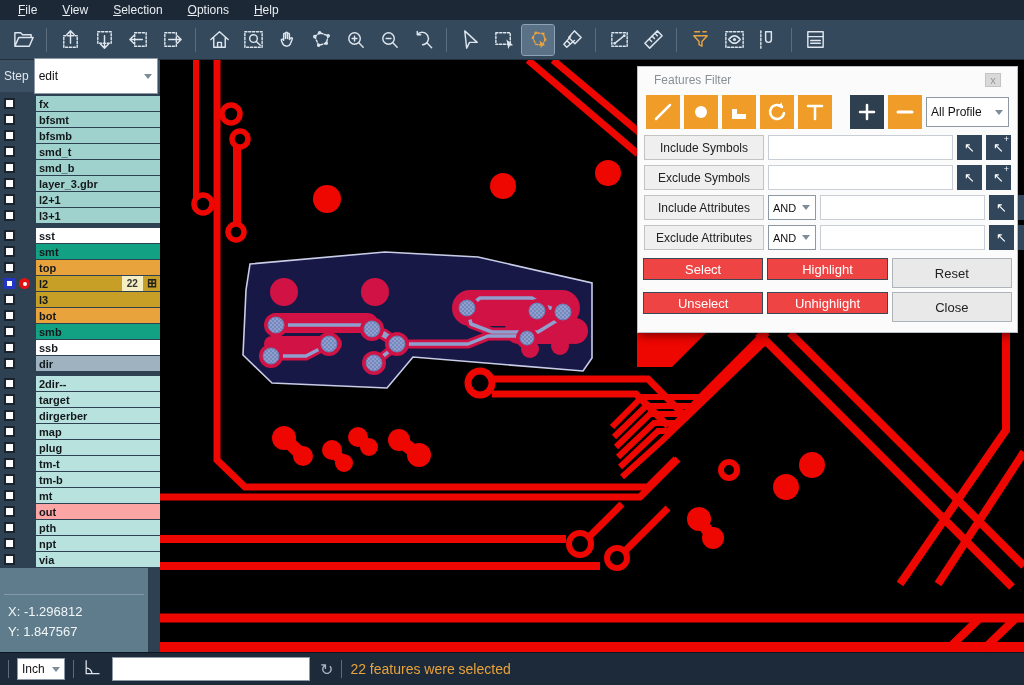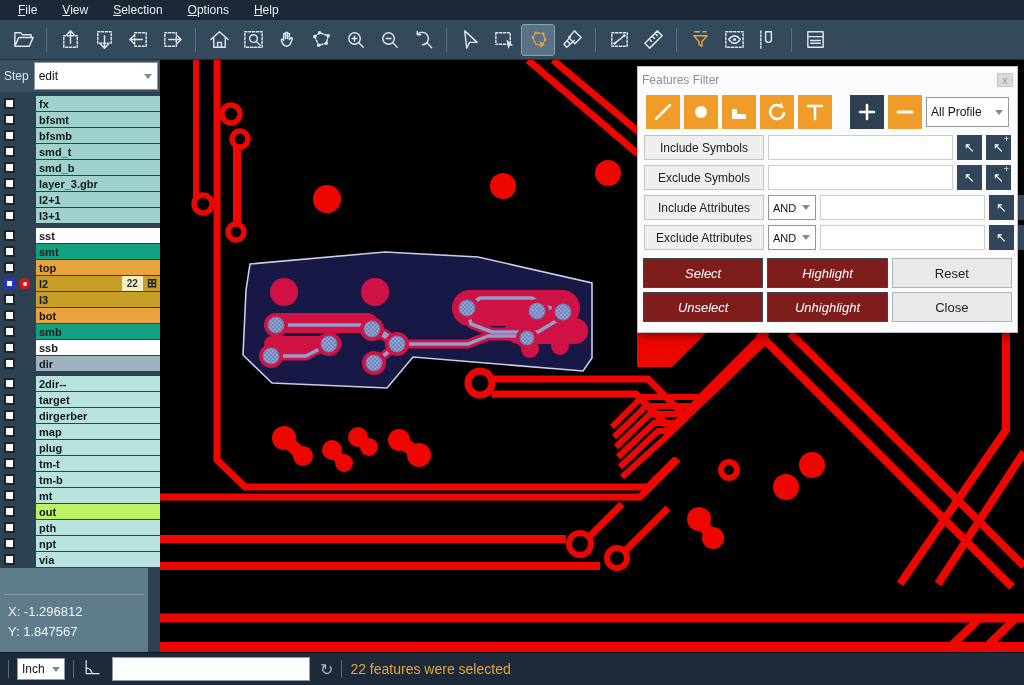--- a/index.html
+++ b/index.html
@@ -22,21 +22,21 @@
   .ti .dash{stroke-dasharray:2.2,1.8;}
   .ti.act{background:#5b7186;outline:1px solid #8ea2b5;}
   .ti.act svg{stroke:#eaa23f;}
   .ti.orange svg{stroke:#eaa23f;}
   .sep{width:1px;height:24px;background:#5a6c7e;margin:0 6px;display:inline-block;}
 
   
   #sidebar{position:absolute;left:0;top:60px;width:160px;height:592px;background:#2e4152;}
   #steprow{height:32px;background:#3c5064;display:flex;align-items:center;padding:0 2px 0 4px;}
   #steprow .slabel{color:#dfe7ee;font-size:12px;margin-right:5px;}
-  .ddl{background:#fff;border:1px solid #8d9aa6;height:28px;flex:1;display:flex;align-items:center;
+  .ddl{background:#fff;border:1px solid #8d9aa6;height:36px;flex:1;display:flex;align-items:center;
        padding:0 4px;font-size:12px;color:#111;position:relative;}
   .ddl .chev{position:absolute;right:5px;width:0;height:0;border-left:4px solid transparent;
        border-right:4px solid transparent;border-top:5px solid #7e8c98;}
   #layerlist{padding-top:4px;}
   .lrow{display:flex;align-items:center;height:15px;margin-bottom:1px;position:relative;}
   .lrow.gstart{margin-top:5px;}
   .cb{width:11px;height:11px;background:#fff;border:2px solid #1a242e;margin-left:4px;flex:none;}
   .cb.sel{background:#fff;border:2px solid #2335c2;box-shadow:inset 0 0 0 1px #2335c2;}
   .dot{width:11px;height:11px;border-radius:50%;background:#e01212;margin-left:4px;flex:none;
        position:relative;}
@@ -50,39 +50,39 @@
   #coordpanel .divide{position:absolute;left:4px;right:4px;top:26px;height:1px;background:#859aa6;}
   .coord{position:absolute;left:8px;color:#f2f6f8;font-size:13px;}
   #coordx{top:36px;} #coordy{top:56px;}
 
   
   #canvas{position:absolute;left:160px;top:60px;width:864px;height:592px;background:#000;}
 
   
   #dlg{position:absolute;left:637px;top:66px;width:381px;height:267px;background:#fbfbfb;
        border:1px solid #b9c0c8;box-shadow:2px 3px 8px rgba(0,0,0,.45);}
-  #dlgtitle{height:26px;display:flex;align-items:center;padding:0 4px;color:#8a8f94;font-size:12px;}
+  #dlgtitle{height:26px;display:flex;align-items:center;padding:0 16px;color:#8a8f94;font-size:12px;}
   #dlgclose{margin-left:auto;width:16px;height:14px;background:#d9d9d9;color:#9a9a9a;font-size:11px;
        display:flex;align-items:center;justify-content:center;border:1px solid #c4c4c4;}
   #toolrow{display:flex;align-items:center;padding:2px 8px 6px 8px;gap:4px;}
   .obtn{width:34px;height:34px;background:#ef9d28;border:none;display:flex;align-items:center;
         justify-content:center;padding:0;}
   .obtn svg{width:24px;height:24px;stroke:#fff;fill:none;stroke-width:2.5;stroke-linecap:round;stroke-linejoin:round;}
   .obtn.dark{background:#2e4050;margin-left:14px;}
   .profile{margin-left:auto;width:88px;height:30px;}
   .frow{display:flex;align-items:center;margin:0 6px 5px 6px;gap:4px;height:25px;}
   .flabel{width:120px;height:25px;background:#efefef;border:1px solid #c3c3c3;font-size:12px;
           color:#222;display:flex;align-items:center;justify-content:center;flex:none;}
   .ftext{flex:1;height:25px;border:1px solid #c9ced4;background:#fff;font-size:12px;padding:0 4px;}
   .andddl{width:48px;height:25px;flex:none;font-size:11px;}
   .abtn{width:25px;height:25px;background:#31455b;border:none;color:#fff;font-size:13px;flex:none;
         position:relative;display:flex;align-items:center;justify-content:center;padding:0;}
   .abtn .plus{position:absolute;right:2px;top:0;font-size:9px;line-height:9px;}
   #actions{display:grid;grid-template-columns:1fr 1fr 1fr;gap:4px;margin:8px 5px 0 5px;}
-  .act-d{height:30px;background:#7f1d1d;color:#fff;border:1px solid #3a4856;font-size:13px;font-style:italic;}
+  .act-d{height:22px;background:#ef4444;color:#fff;border:1px solid #3a4856;font-size:13px;}
   .act-l{height:30px;background:#e9e9e9;color:#222;border:1px solid #aeb4ba;font-size:13px;}
 
   
   #statusbar{position:absolute;left:0;top:652px;width:1024px;height:33px;background:#1d2a39;
              display:flex;align-items:center;border-top:1px solid #0d1520;}
   .ssep{width:1px;height:18px;background:#5a6c7e;margin:0 8px;}
   #unitbox{width:48px;height:22px;background:#fff;border:1px solid #8d9aa6;display:flex;
            align-items:center;font-size:12px;color:#111;padding:0 4px;position:relative;}
   #unitbox .chev{position:absolute;right:4px;width:0;height:0;border-left:4px solid transparent;
            border-right:4px solid transparent;border-top:5px solid #7e8c98;}
@@ -407,21 +407,21 @@
           </span>
         </div>
         <div class="lrow">
           <span class="cb"></span>
           <span class="lcell" style="background-color: rgb(183, 226, 222);">
             <span class="nm">mt</span>
           </span>
         </div>
         <div class="lrow">
           <span class="cb"></span>
-          <span class="lcell" style="background-color: #bef264;">
+          <span class="lcell" style="background-color: #fca5a5;">
             <span class="nm">out</span>
           </span>
         </div>
         <div class="lrow">
           <span class="cb"></span>
           <span class="lcell" style="background-color: rgb(183, 226, 222);">
             <span class="nm">pth</span>
           </span>
         </div>
         <div class="lrow">

